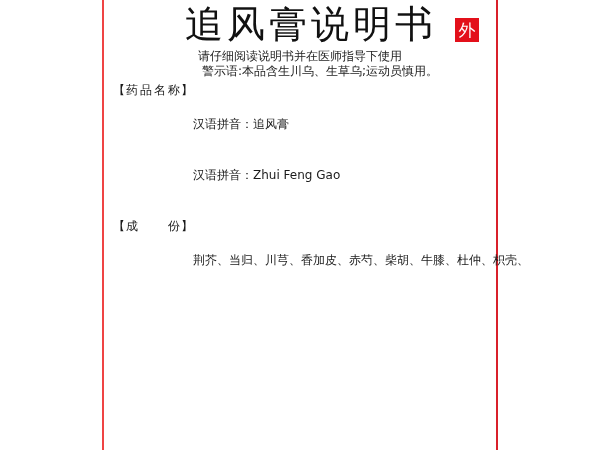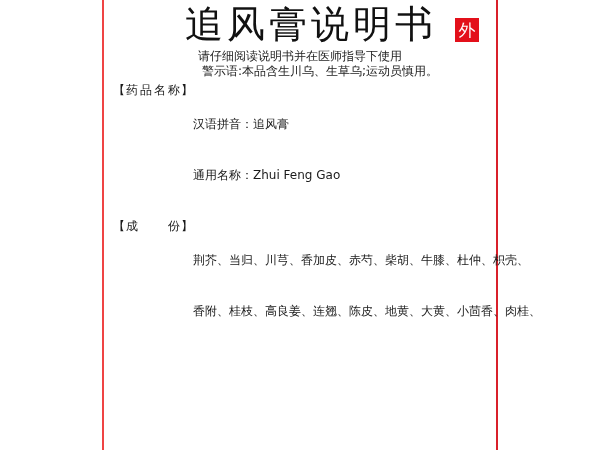--- a/index.html
+++ b/index.html
@@ -111,33 +111,32 @@
           <span class="lt">
             <span>药</span>
             <span>品</span>
             <span>名</span>
             <span>称</span>
           </span>
           <span class="br">】</span>
       </div>
       <div class="value">
         <span class="line">汉语拼音：追风膏</span>
-        <span class="line">通用名称：Zhui Feng Gao</span>
+        <span class="line">汉语拼音：Zhui Feng Gao</span>
       </div>
     </div>
 
     <div class="row">
       <div class="label">
         <span class="br">【</span>
           <span class="lt">
             <span>成</span>
             <span>份</span>
           </span>
           <span class="br">】</span>
       </div>
       <div class="value">
         <span class="line">荆芥、当归、川芎、香加皮、赤芍、柴胡、牛膝、杜仲、枳壳、</span>
-        <span class="line">香附、桂枝、高良姜、连翘、陈皮、地黄、大黄、小茴香、肉桂、</span>
       </div>
     </div>
 
   </div>
 </div>
 
 </body></html>

